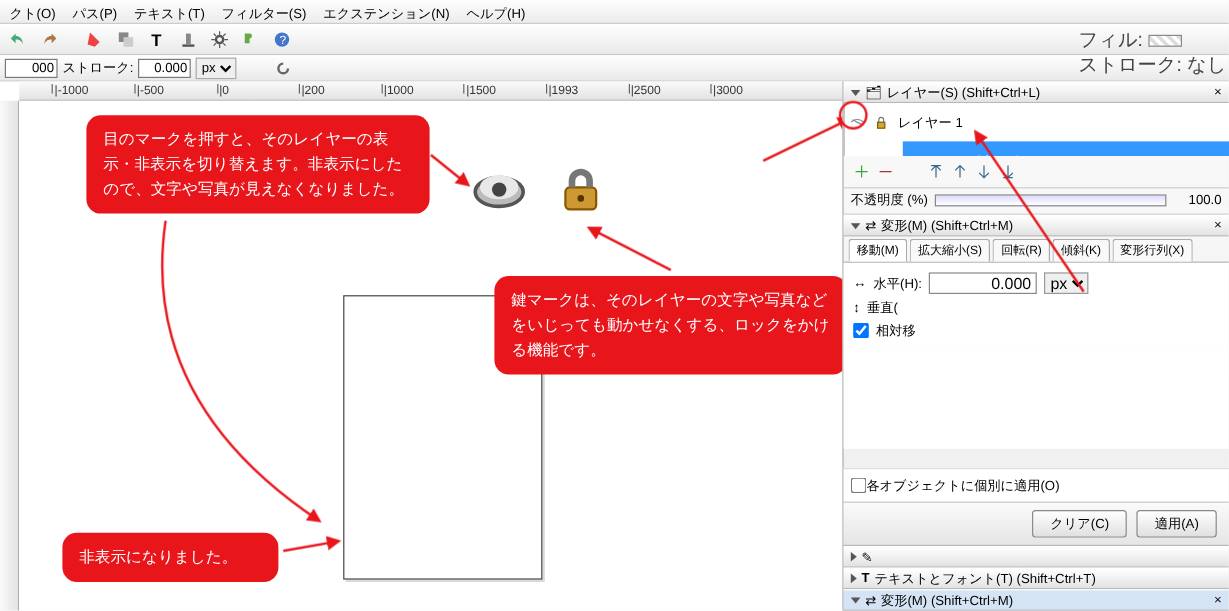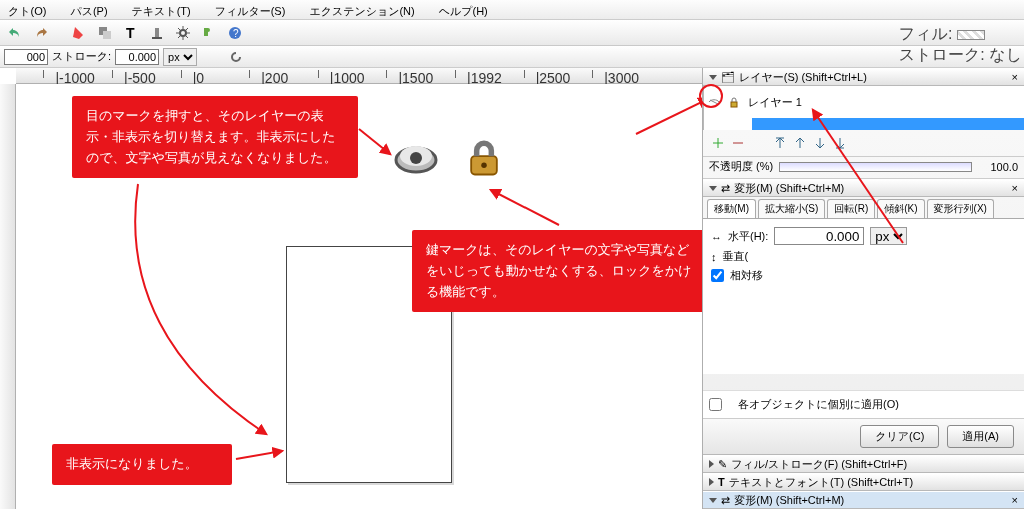--- a/index.html
+++ b/index.html
@@ -1,39 +1,39 @@
 <!DOCTYPE html>
 <html><head>
 <meta charset="utf-8">
 <style>
 * { margin: 0; padding: 0; box-sizing: border-box; }
 body { width: 1024px; height: 509px; font-family: "MS UI Gothic", Meiryo, sans-serif; font-size: 11px; background: #f0f0f0; overflow: hidden; position: relative; }
 
-.menubar { display: flex; background: linear-gradient(#fdfdfd,#ececec); border-bottom: 1px solid #ccc; padding: 2px 4px; height: 20px; gap: 16px; }
+.menubar { display: flex; background: linear-gradient(#fdfdfd,#ececec); border-bottom: 1px solid #ccc; padding: 2px 4px; height: 20px; gap: 6px; }
 .menubar span { padding: 2px 4px; }
 
 .toolbar { display: flex; align-items: center; background: linear-gradient(#fff,#e9e9e9); border-bottom: 1px solid #c9c9c9; padding: 2px 4px; height: 26px; gap: 4px; }
 .tbtn { width: 22px; height: 22px; border: 1px solid transparent; display: flex; align-items: center; justify-content: center; border-radius: 2px; }
 .tbtn svg { width: 16px; height: 16px; }
 
 .coordbar { display: flex; align-items: center; background: linear-gradient(#fff,#e9e9e9); border-bottom: 1px solid #ccc; height: 22px; padding: 0 4px; gap: 4px; }
 .coordbar input { width: 44px; height: 16px; font-size: 11px; border: 1px solid #7a7a7a; background: #fff; text-align: right; padding-right: 2px; }
 .coordbar select { height: 18px; font-size: 11px; border: 1px solid #aaa; }
 
 .main { display: flex; height: calc(509px - 20px - 26px - 22px); }
 
 .canvas-wrap { flex: 1; position: relative; background: #fff; }
 .ruler-h { position: absolute; top: 0; left: 16px; right: 0; height: 16px; background: linear-gradient(#fafafa,#e3e3e3); border-bottom: 1px solid #b0b0b0; }
-.ruler-h .tick { position: absolute; top: 2px; border-left: 1px solid #666; height: 8px; font-size: 14px; color: #333; padding-left: 11px; }
+.ruler-h .tick { position: absolute; top: 2px; border-left: 1px solid #666; height: 8px; font-size: 10px; color: #333; padding-left: 1px; }
 .ruler-v { position: absolute; top: 16px; left: 0; bottom: 0; width: 16px; background: linear-gradient(90deg,#fafafa,#e3e3e3); border-right: 1px solid #b0b0b0; }
 .canvas-inner { position: absolute; top: 16px; left: 16px; right: 0; bottom: 0; background: #fff; overflow: hidden; }
 
 .page { position: absolute; left: 270px; top: 162px; width: 166px; height: 237px; border: 1px solid #444; background: #fff; box-shadow: 2px 2px 0 rgba(0,0,0,0.15); }
 
-.callout { position: absolute; background: #e8151b; color: #fff; padding: 10px 14px; font-size: 13px; line-height: 1.6; border-radius: 2px; max-width: 300px; }
+.callout { position: absolute; background: #e8151b; color: #fff; padding: 10px 14px; font-size: 13px; line-height: 1.6; border-radius: 12px; max-width: 300px; }
 .callout1 { left: 56px; top: 12px; width: 286px; }
 .callout2 { left: 396px; top: 146px; width: 294px; }
 .callout3 { left: 36px; top: 360px; width: 180px; }
 .callout4 { right: 12px; top: 175px; width: 250px; z-index: 20; }
 
 svg.anno { position: absolute; top: 0; left: 0; width: 100%; height: 100%; pointer-events: none; z-index: 10; }
 
 .big-icon { position: absolute; top: 52px; }
 .eye-icon { left: 376px; }
 .lock-icon { left: 446px; }
@@ -65,21 +65,21 @@
 
 .tabs { display: flex; border-bottom: 1px solid #aaa; padding: 2px 4px 0; gap: 2px; }
 .tab { border: 1px solid #aaa; border-bottom: none; background: #f9f9f9; padding: 2px 6px; font-size: 10px; border-radius: 3px 3px 0 0; }
 .tab.act { background: #fff; }
 
 .form { padding: 6px 8px; background: #fff; }
 .formrow { display: flex; align-items: center; gap: 6px; padding: 2px 0; }
 .formrow input.num { width: 90px; height: 18px; border: 1px solid #888; text-align: right; padding-right: 4px; }
 .formrow select { height: 18px; border: 1px solid #999; }
 
-.chk { display: flex; align-items: center; gap: 16px; padding: 6px; border-top: 1px solid #ddd; background: #fff; margin-top: 16px; }
+.chk { display: flex; align-items: center; gap: 0; padding: 6px; border-top: 1px solid #ddd; background: #fff; margin-top: 16px; }
 
 .btnrow { margin-top: auto; display: flex; justify-content: flex-end; gap: 8px; padding: 6px 10px; background: linear-gradient(#fafafa,#e5e5e5); border-top: 1px solid #ccc; }
 .btn { border: 1px solid #8a8a8a; background: linear-gradient(#fff,#e0e0e0); padding: 3px 14px; border-radius: 3px; font-size: 11px; }
 
 .stack { border-top: 1px solid #b8b8b8; }
 
 .circle-anno { position:absolute; width:24px; height:24px; border:2px solid #e8151b; border-radius:50%; left:-4px; top:-2px; pointer-events:none; z-index:5;}
 .layer-wrap { position: relative; }
 </style>
 </head>
@@ -163,21 +163,21 @@
 
 <div class="main">
   <div class="canvas-wrap">
     <div class="ruler-h">
       <span class="tick" style="left:4%">|-1000</span>
       <span class="tick" style="left:14%">|-500</span>
       <span class="tick" style="left:24%">|0</span>
       <span class="tick" style="left:34%">|200</span>
       <span class="tick" style="left:44%">|1000</span>
       <span class="tick" style="left:54%">|1500</span>
-      <span class="tick" style="left:64%">|1992</span>
+      <span class="tick" style="left:64%">|1993</span>
       <span class="tick" style="left:74%">|2500</span>
       <span class="tick" style="left:84%">|3000</span>
     </div>
     <div class="ruler-v"></div>
     <div class="canvas-inner">
 
       <div class="page"></div>
 
       <div class="big-icon eye-icon">
         <svg width="48" height="48" viewBox="0 0 24 24">
@@ -346,21 +346,20 @@
 
     <div class="btnrow">
       <button class="btn">クリア(C)</button>
       <button class="btn">適用(A)</button>
     </div>
 
     <div class="stack">
       <div class="panel-head">
           <span class="trir"></span>
           <span>✎</span>
-          <span>フィル/ストローク(F) (Shift+Ctrl+F)</span>
         </div>
       <div class="panel-head">
           <span class="trir"></span>
           <b>T</b>
           <span>テキストとフォント(T) (Shift+Ctrl+T)</span>
         </div>
       <div class="panel-head" style="background:#d4e4f4">
           <span class="tri"></span>
           <span>⇄</span>
           <span>変形(M) (Shift+Ctrl+M)</span>

